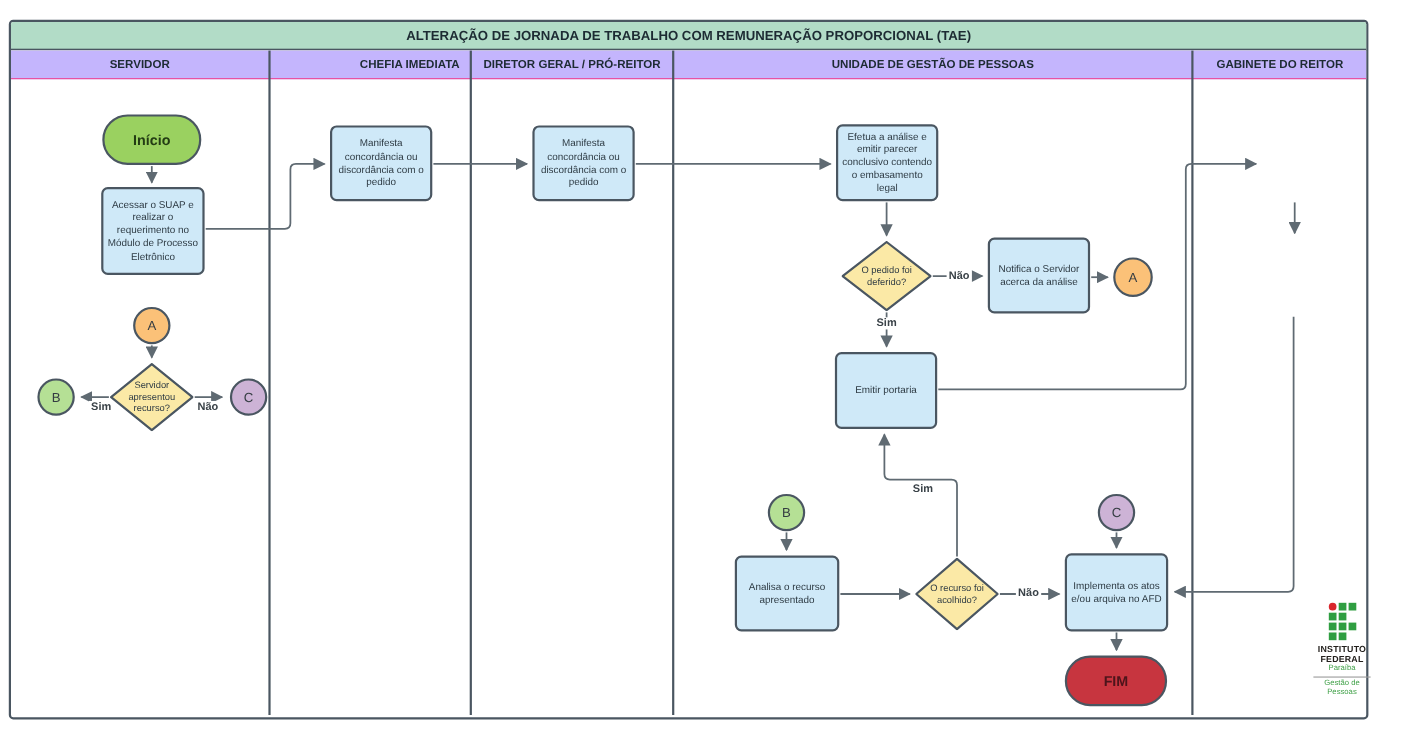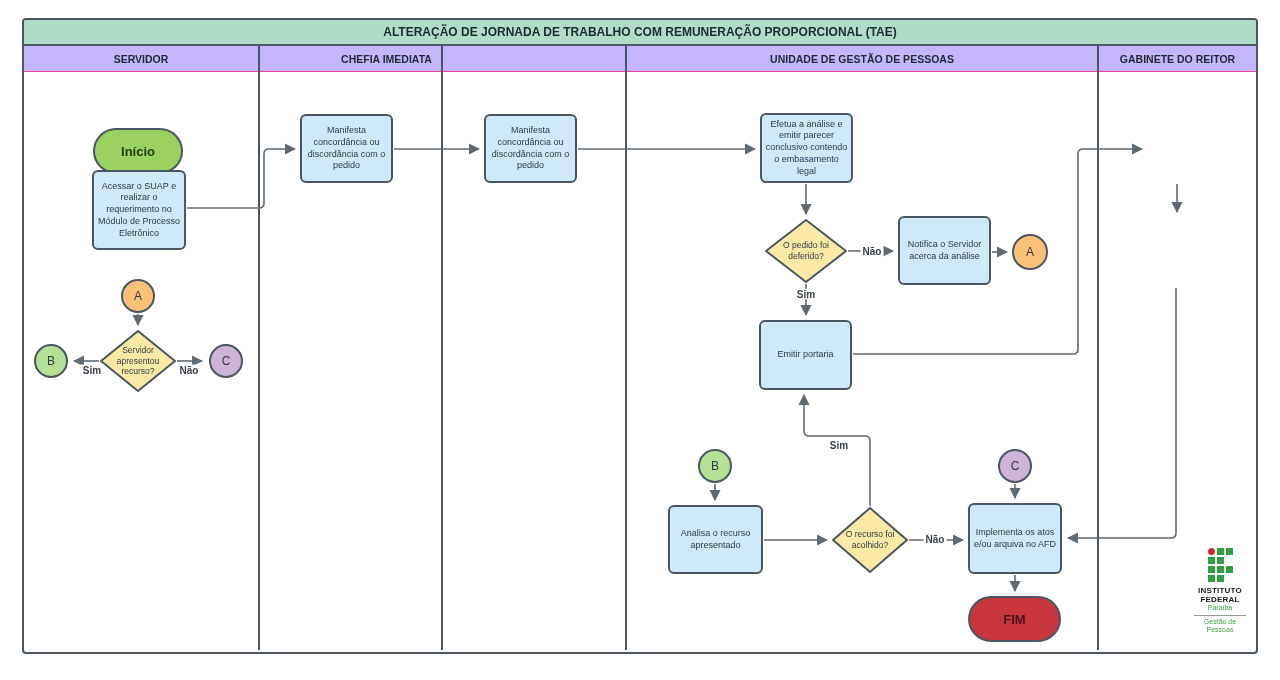--- a/index.html
+++ b/index.html
@@ -1,20 +1,20 @@
 <!DOCTYPE html>
 <html><head>
 <meta charset="utf-8">
 <style>
   html,body{margin:0;padding:0;background:#ffffff;}
   #canvas{position:relative;width:1280px;height:680px;background:#ffffff;
           font-family:"Liberation Sans", sans-serif;overflow:hidden;}
 
   
-  .frame{position:absolute;left:22px;top:18px;width:1236px;height:636px;
+  .frame{position:absolute;left:8px;top:18px;width:1236px;height:636px;
          border:2px solid #4a5661;border-radius:4px;box-sizing:border-box;background:#fff;z-index:0;}
   .titlebar{position:absolute;left:0;top:0;width:100%;height:24px;background:#b2dcc7;
             border-bottom:2px solid #4a5661;display:flex;align-items:center;justify-content:center;
             font-size:12px;font-weight:bold;color:#1d2b33;border-radius:2px 2px 0 0;}
   .headrow{position:absolute;left:0;top:26px;width:100%;height:25px;background:#c4b5fd;
            border-bottom:1px solid #ec4899;}
   .headcell{position:absolute;top:0;height:25px;display:flex;align-items:center;justify-content:center;
             font-size:10.5px;font-weight:bold;color:#1d2b33;white-space:nowrap;}
   .vsep{position:absolute;top:26px;width:2px;background:#4a5661;height:604px;}
 
@@ -53,20 +53,21 @@
 </head>
 <body>
 
 <div id="canvas">
 
   <div class="frame">
     <div class="titlebar">ALTERAÇÃO DE JORNADA DE TRABALHO COM REMUNERAÇÃO PROPORCIONAL (TAE)</div>
     <div class="headrow">
       <div class="headcell" style="left:0;width:234px;">SERVIDOR</div>
       <div class="headcell" style="left:236px;width:181px;padding-left:36px;">CHEFIA IMEDIATA</div>
+      <div class="headcell" style="left:419px;width:182px;">DIRETOR GERAL / PRÓ-REITOR</div>
       <div class="headcell" style="left:603px;width:470px;">UNIDADE DE GESTÃO DE PESSOAS</div>
       <div class="headcell" style="left:1075px;width:157px;">GABINETE DO REITOR</div>
     </div>
     <div class="vsep" style="left:234px;"></div>
     <div class="vsep" style="left:417px;"></div>
     <div class="vsep" style="left:601px;"></div>
     <div class="vsep" style="left:1073px;"></div>
   </div>
 
   <svg id="wires" width="1280" height="680">
@@ -99,21 +100,21 @@
     </g>
   </svg>
 
   <div class="elabel" style="left:806px;top:294px;">Sim</div>
   <div class="elabel" style="left:872px;top:251px;">Não</div>
   <div class="elabel" style="left:839px;top:445px;">Sim</div>
   <div class="elabel" style="left:935px;top:539px;">Não</div>
   <div class="elabel" style="left:92px;top:370px;">Sim</div>
   <div class="elabel" style="left:189px;top:370px;">Não</div>
 
-  <div class="stadium start" style="left:93px;top:104px;width:90px;height:46px;margin-top:24px;">Início</div>
+  <div class="stadium start" style="left:93px;top:104px;width:90px;height:46px;">Início</div>
   <div class="box" style="left:92px;top:170px;width:94px;height:80px;">Acessar o SUAP e realizar o requerimento no Módulo de Processo Eletrônico</div>
   <div class="circle c-orange" style="left:121px;top:279px;width:34px;height:34px;">A</div>
   <div class="diamond" style="left:100px;top:330px;width:76px;height:62px;">
     <svg width="76" height="62" viewBox="0 0 76 62">
       <polygon points="38,1 75,31 38,61 1,31" fill="#fbe9a6" stroke="#4a5661" stroke-width="2" stroke-linejoin="round"></polygon>
     </svg>
     <div class="dtext">Servidor apresentou recurso?</div>
   </div>
   <div class="circle c-green" style="left:34px;top:344px;width:34px;height:34px;">B</div>
   <div class="circle c-purple" style="left:209px;top:344px;width:34px;height:34px;">C</div>

